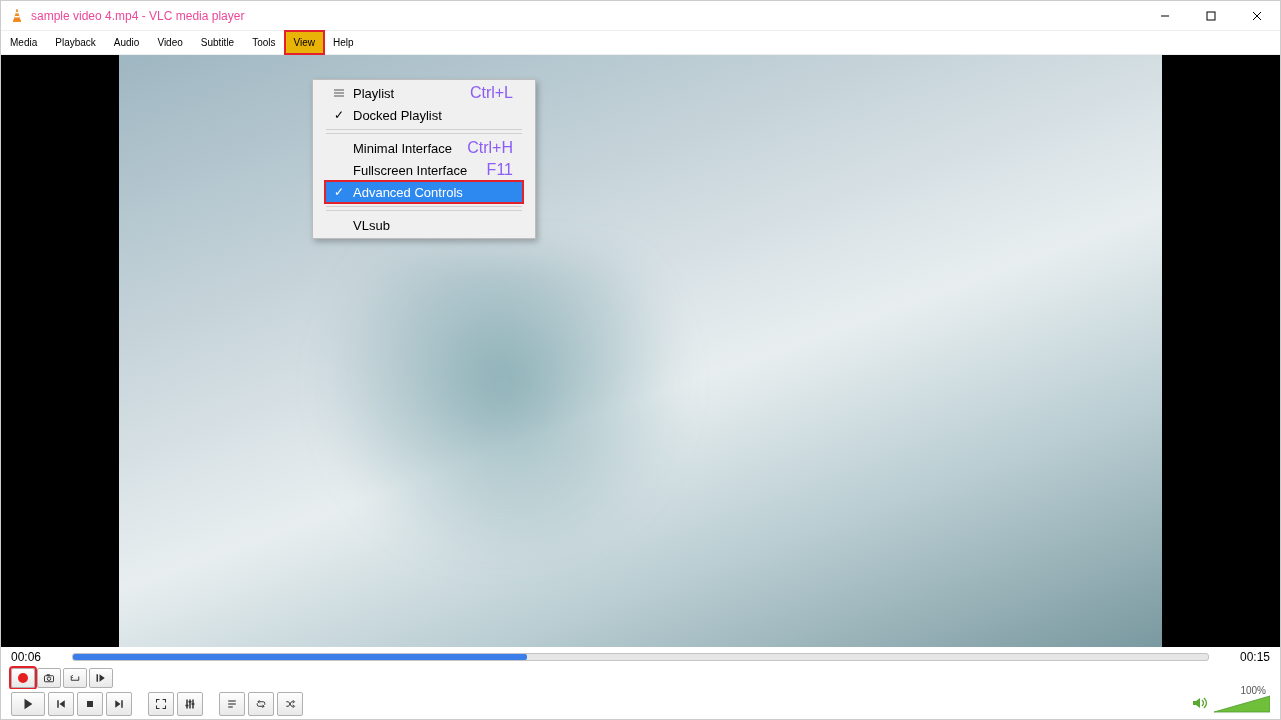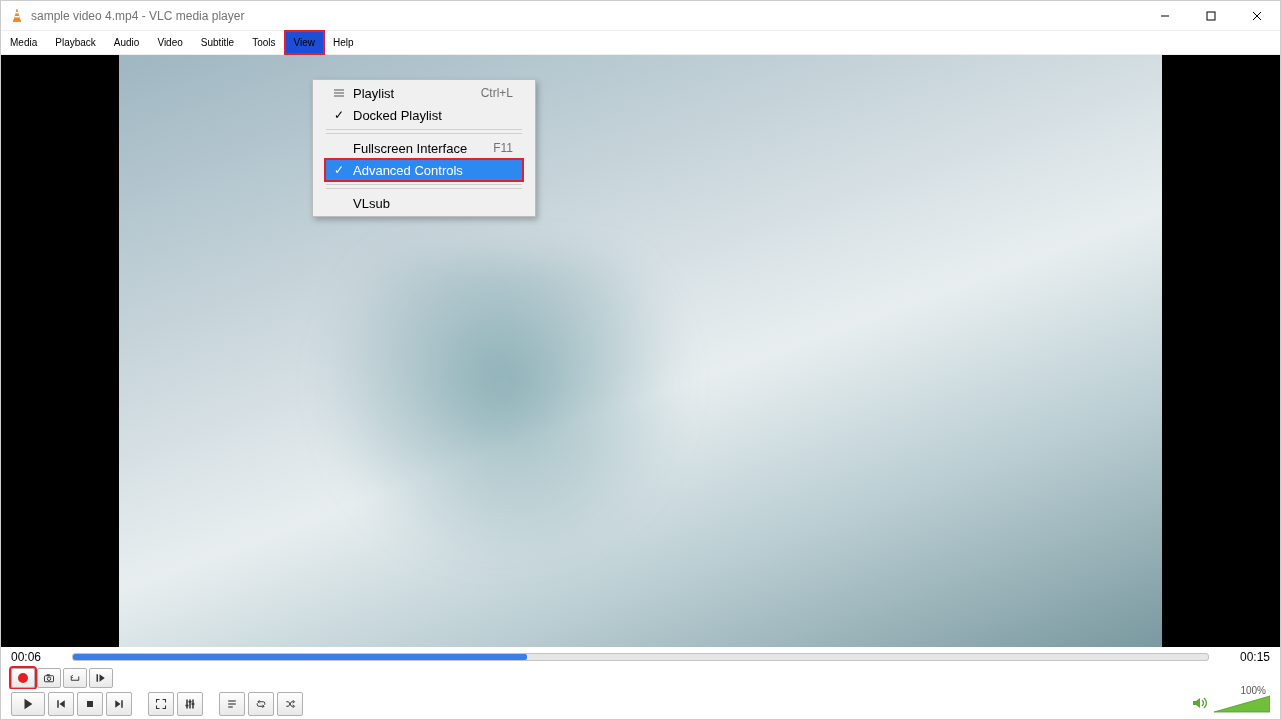--- a/index.html
+++ b/index.html
@@ -1,37 +1,37 @@
 <!DOCTYPE html>
 <html><head>
 <meta charset="utf-8">
 <style>
 * { margin: 0; padding: 0; box-sizing: border-box; font-family: "Segoe UI", Tahoma, sans-serif; font-size: 13px; }
 html, body { width: 1281px; height: 720px; overflow: hidden; background: #fff; }
 .window { width: 100%; height: 100%; display: flex; flex-direction: column; border: 1px solid #ccc; }
 .titlebar { height: 30px; display: flex; align-items: center; padding: 0 0 0 8px; background: #fff; border-bottom: 1px solid #eee; }
 .titlebar-icon { width: 16px; height: 16px; margin-right: 6px; display: inline-flex; align-items: center; justify-content: center; }
-.titlebar-title { flex: 1; font-size: 12px; color: #737373; }
+.titlebar-title { flex: 1; font-size: 12px; color: #ec4899; }
 .window-controls { display: flex; height: 100%; }
 .window-controls div { width: 46px; display: flex; align-items: center; justify-content: center; font-size: 13px; cursor: pointer; }
 .menubar { height: 24px; display: flex; align-items: stretch; background: #fff; border-bottom: 1px solid #eee; position: relative; }
 .menubar .menu-item { padding: 0 9px; display: flex; align-items: center; cursor: pointer; font-size: 10px; color: #000; }
-.menubar .menu-item.active { background: #1d4ed8; }
+.menubar .menu-item.active { background: #eab308; }
 .highlight-red { outline: 2px solid #e3212a; outline-offset: -1px; }
 .video-area { flex: 1; background: #000; display: flex; align-items: stretch; justify-content: center; position: relative; }
 .video-canvas { flex: 1; position: relative; overflow: hidden; background: linear-gradient(160deg, #9fb7c2 0%, #cdd9de 35%, #e8eef0 55%, #b9cdd2 75%, #7a99a0 100%); }
 .cloud-blob { position: absolute; width: 460px; height: 320px; left: 200px; top: 200px; background: radial-gradient(circle at 40% 40%, rgba(70,130,140,0.55) 0%, rgba(70,130,140,0) 55%); filter: blur(18px); }
 .side-black { width: 118px; background: #000; }
 .dropdown { position: absolute; left: 311px; top: 24px; width: 224px; background: #f0f0f0; border: 1px solid #bdbdbd; box-shadow: 2px 3px 6px rgba(0,0,0,0.25); z-index: 50; padding: 2px 12px; }
 .dropdown .dd-row { height: 22px; display: flex; align-items: center; padding-right: 10px; cursor: pointer; font-size: 13px; color: #000; }
 .dropdown .dd-row.highlight { background: #2d89ef; color: #fff; }
 .dropdown .dd-row.highlight.red-box { outline: 2px solid #e3212a; outline-offset: -1px; }
 .dd-chk { width: 28px; display: flex; justify-content: center; align-items: center; font-size: 12px; }
 .dd-label { flex: 1; }
-.dd-accel { color: #737373; font-size: 12px; }
+.dd-accel { color: #8b5cf6; font-size: 16px; }
 .dd-sep { height: 1px; background: #d0d0d0; margin: 3px 1px; }
 .dd-sub { font-size: 10px; color: #000; margin-right: 2px; }
 .seek-row { height: 20px; display: flex; align-items: center; padding: 0 10px; background: #fff; gap: 13px; }
 .time-label { font-size: 12px; color: #000; min-width: 38px; }
 .seek-track { flex: 1; height: 8px; background: #e6e6e6; border: 1px solid #c4c4c4; border-radius: 3px; margin: 0 10px; position: relative; }
 .seek-fill { position: absolute; left: 0; top: 0; bottom: 0; width: 40%; background: #3b7de9; border-radius: 2px; }
 .adv-controls { height: 22px; display: flex; align-items: center; padding: 2px 10px; gap: 2px; background: #fff; }
 .ctrl-btn { width: 24px; height: 20px; border: 1px solid #b0b0b0; background: linear-gradient(#fefefe,#e8e8e8); display: flex; align-items: center; justify-content: center; cursor: pointer; border-radius: 2px; font-size: 11px; color: #333; }
 .ctrl-btn.red-box { outline: 2px solid #e3212a; outline-offset: 0px; }
 .rec-dot { width: 10px; height: 10px; border-radius: 50%; background: #e62020; }
@@ -112,20 +112,25 @@
         <span class="dd-accel">Ctrl+L</span>
       </div>
       <div class="dd-row">
         <span class="dd-chk">✓</span>
         <span class="dd-label">Docked Playlist</span>
       </div>
       <div class="dd-sep"></div>
       <div class="dd-sep"></div>
       <div class="dd-row">
         <span class="dd-chk"></span>
+        <span class="dd-label">Minimal Interface</span>
+        <span class="dd-accel">Ctrl+H</span>
+      </div>
+      <div class="dd-row">
+        <span class="dd-chk"></span>
         <span class="dd-label">Fullscreen Interface</span>
         <span class="dd-accel">F11</span>
       </div>
       <div class="dd-row highlight red-box">
         <span class="dd-chk">✓</span>
         <span class="dd-label">Advanced Controls</span>
       </div>
       <div class="dd-sep"></div>
       <div class="dd-sep"></div>
       <div class="dd-row">

